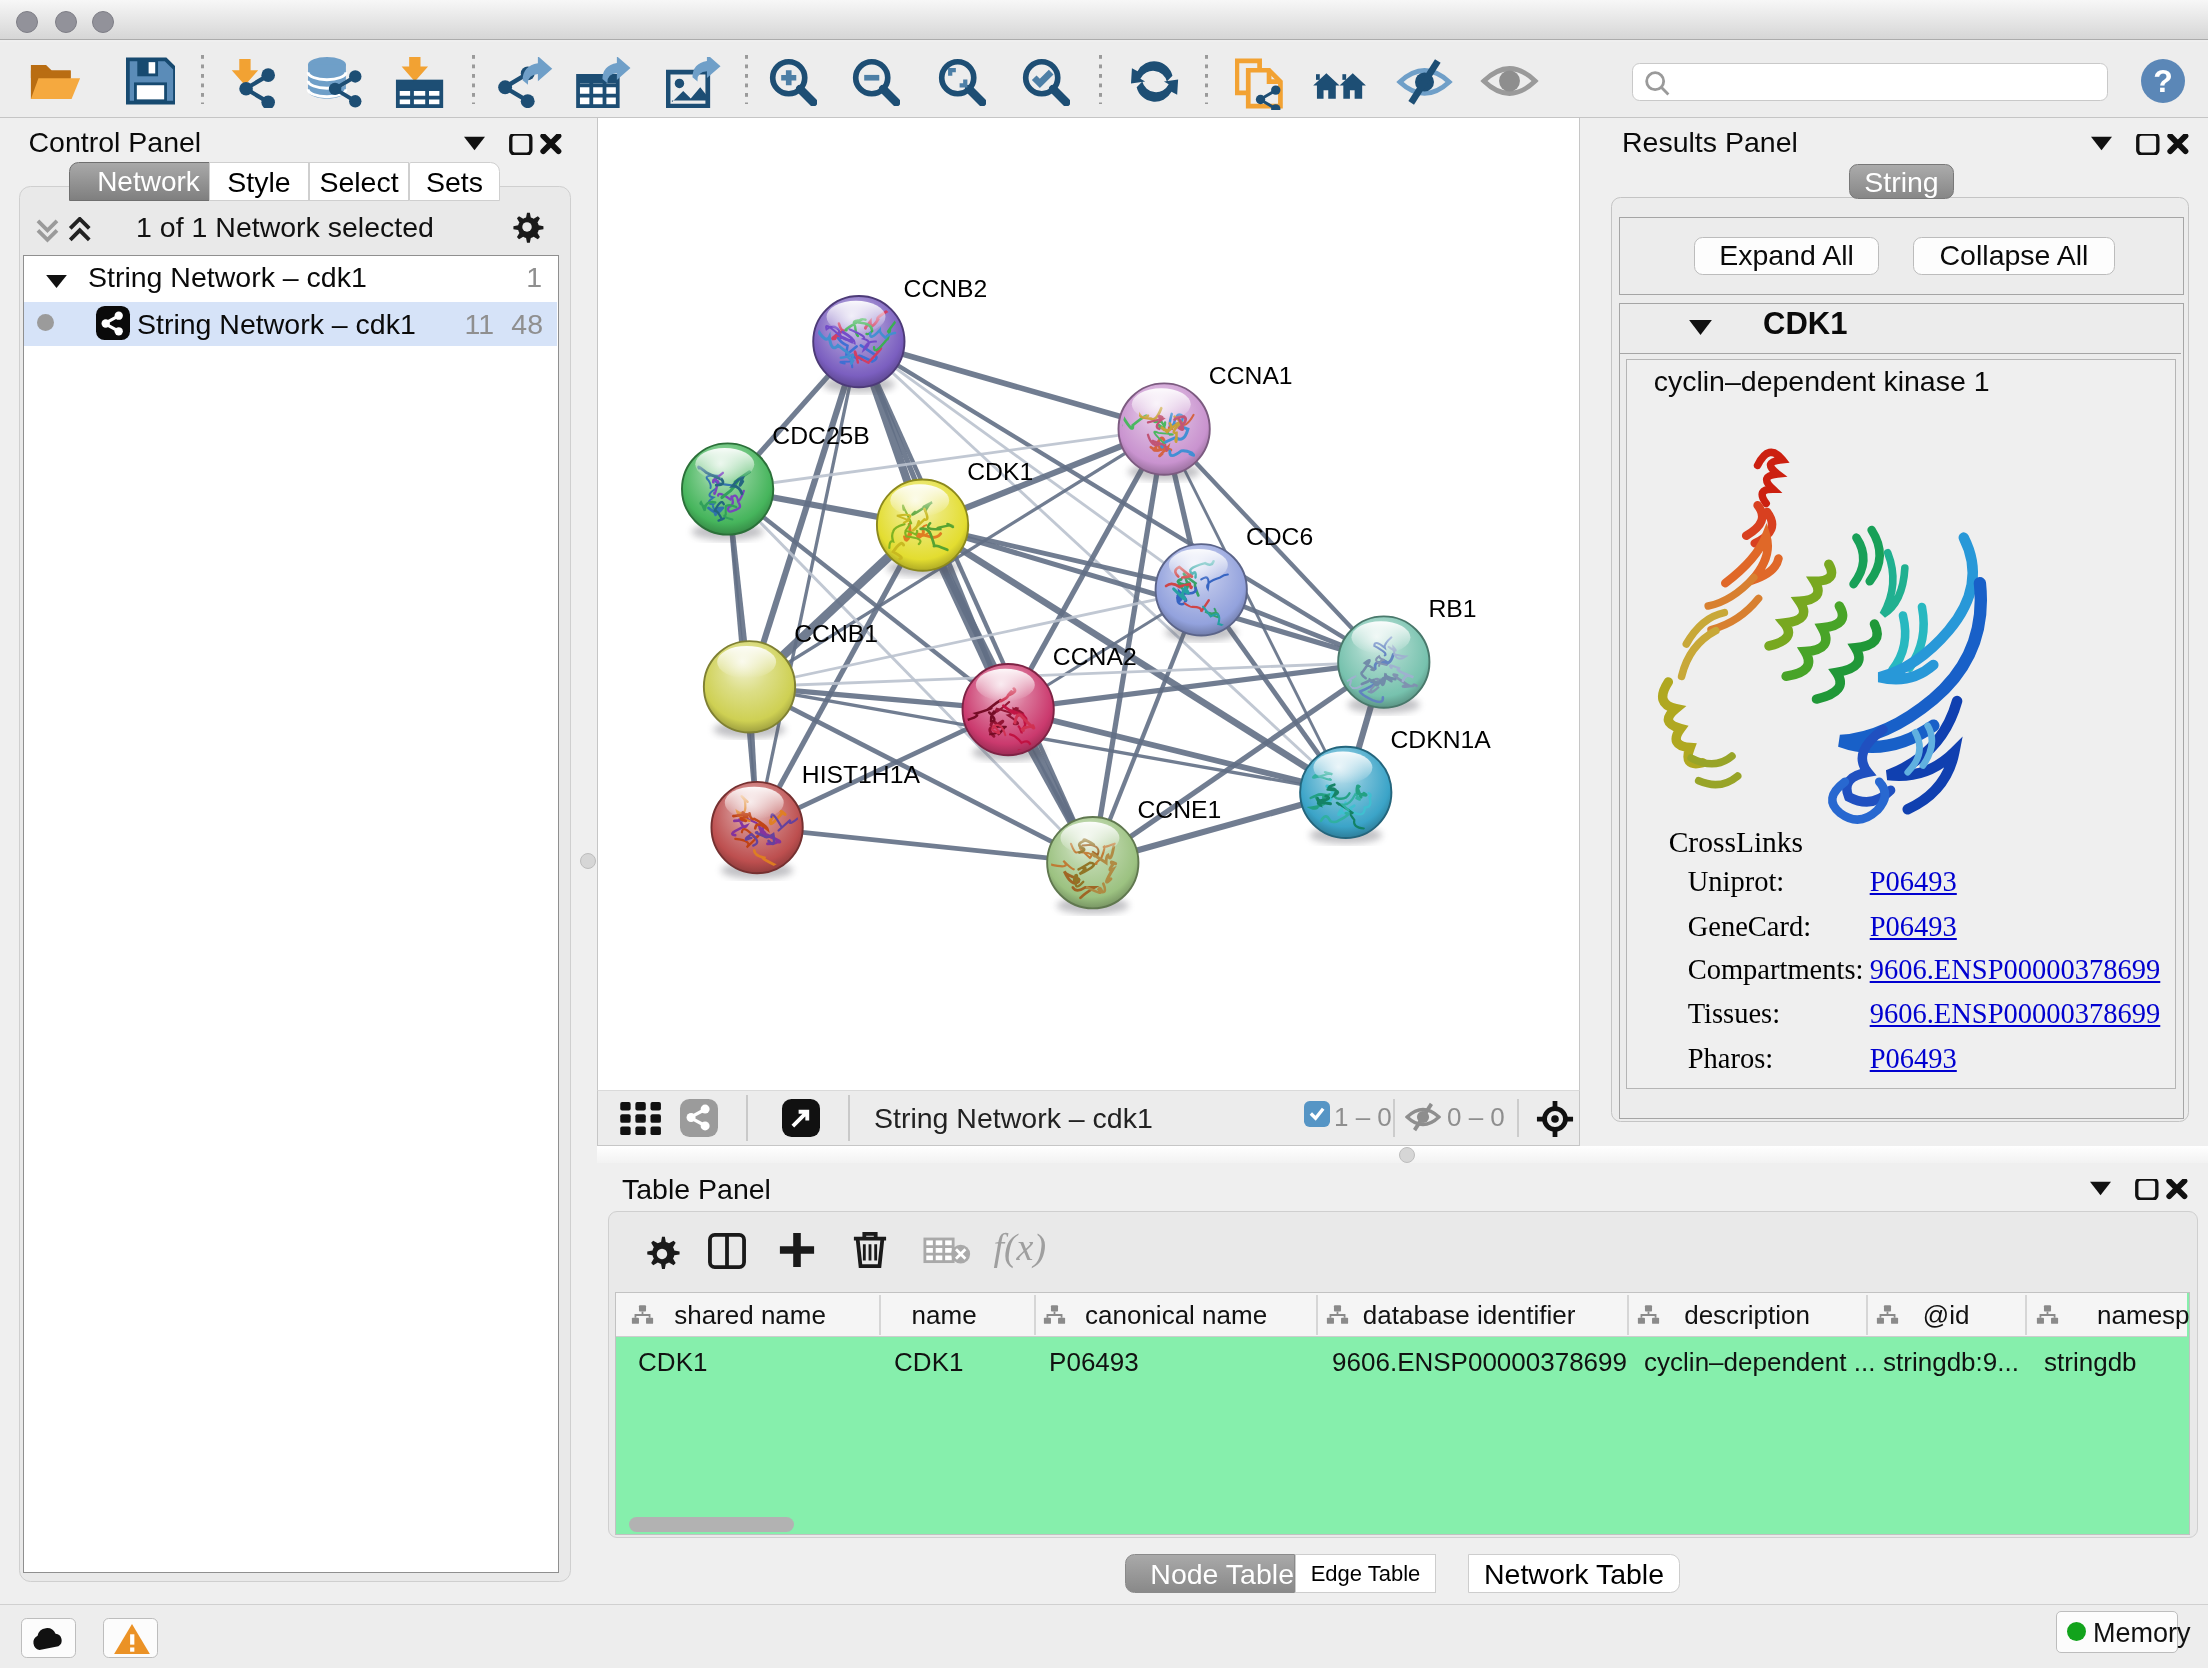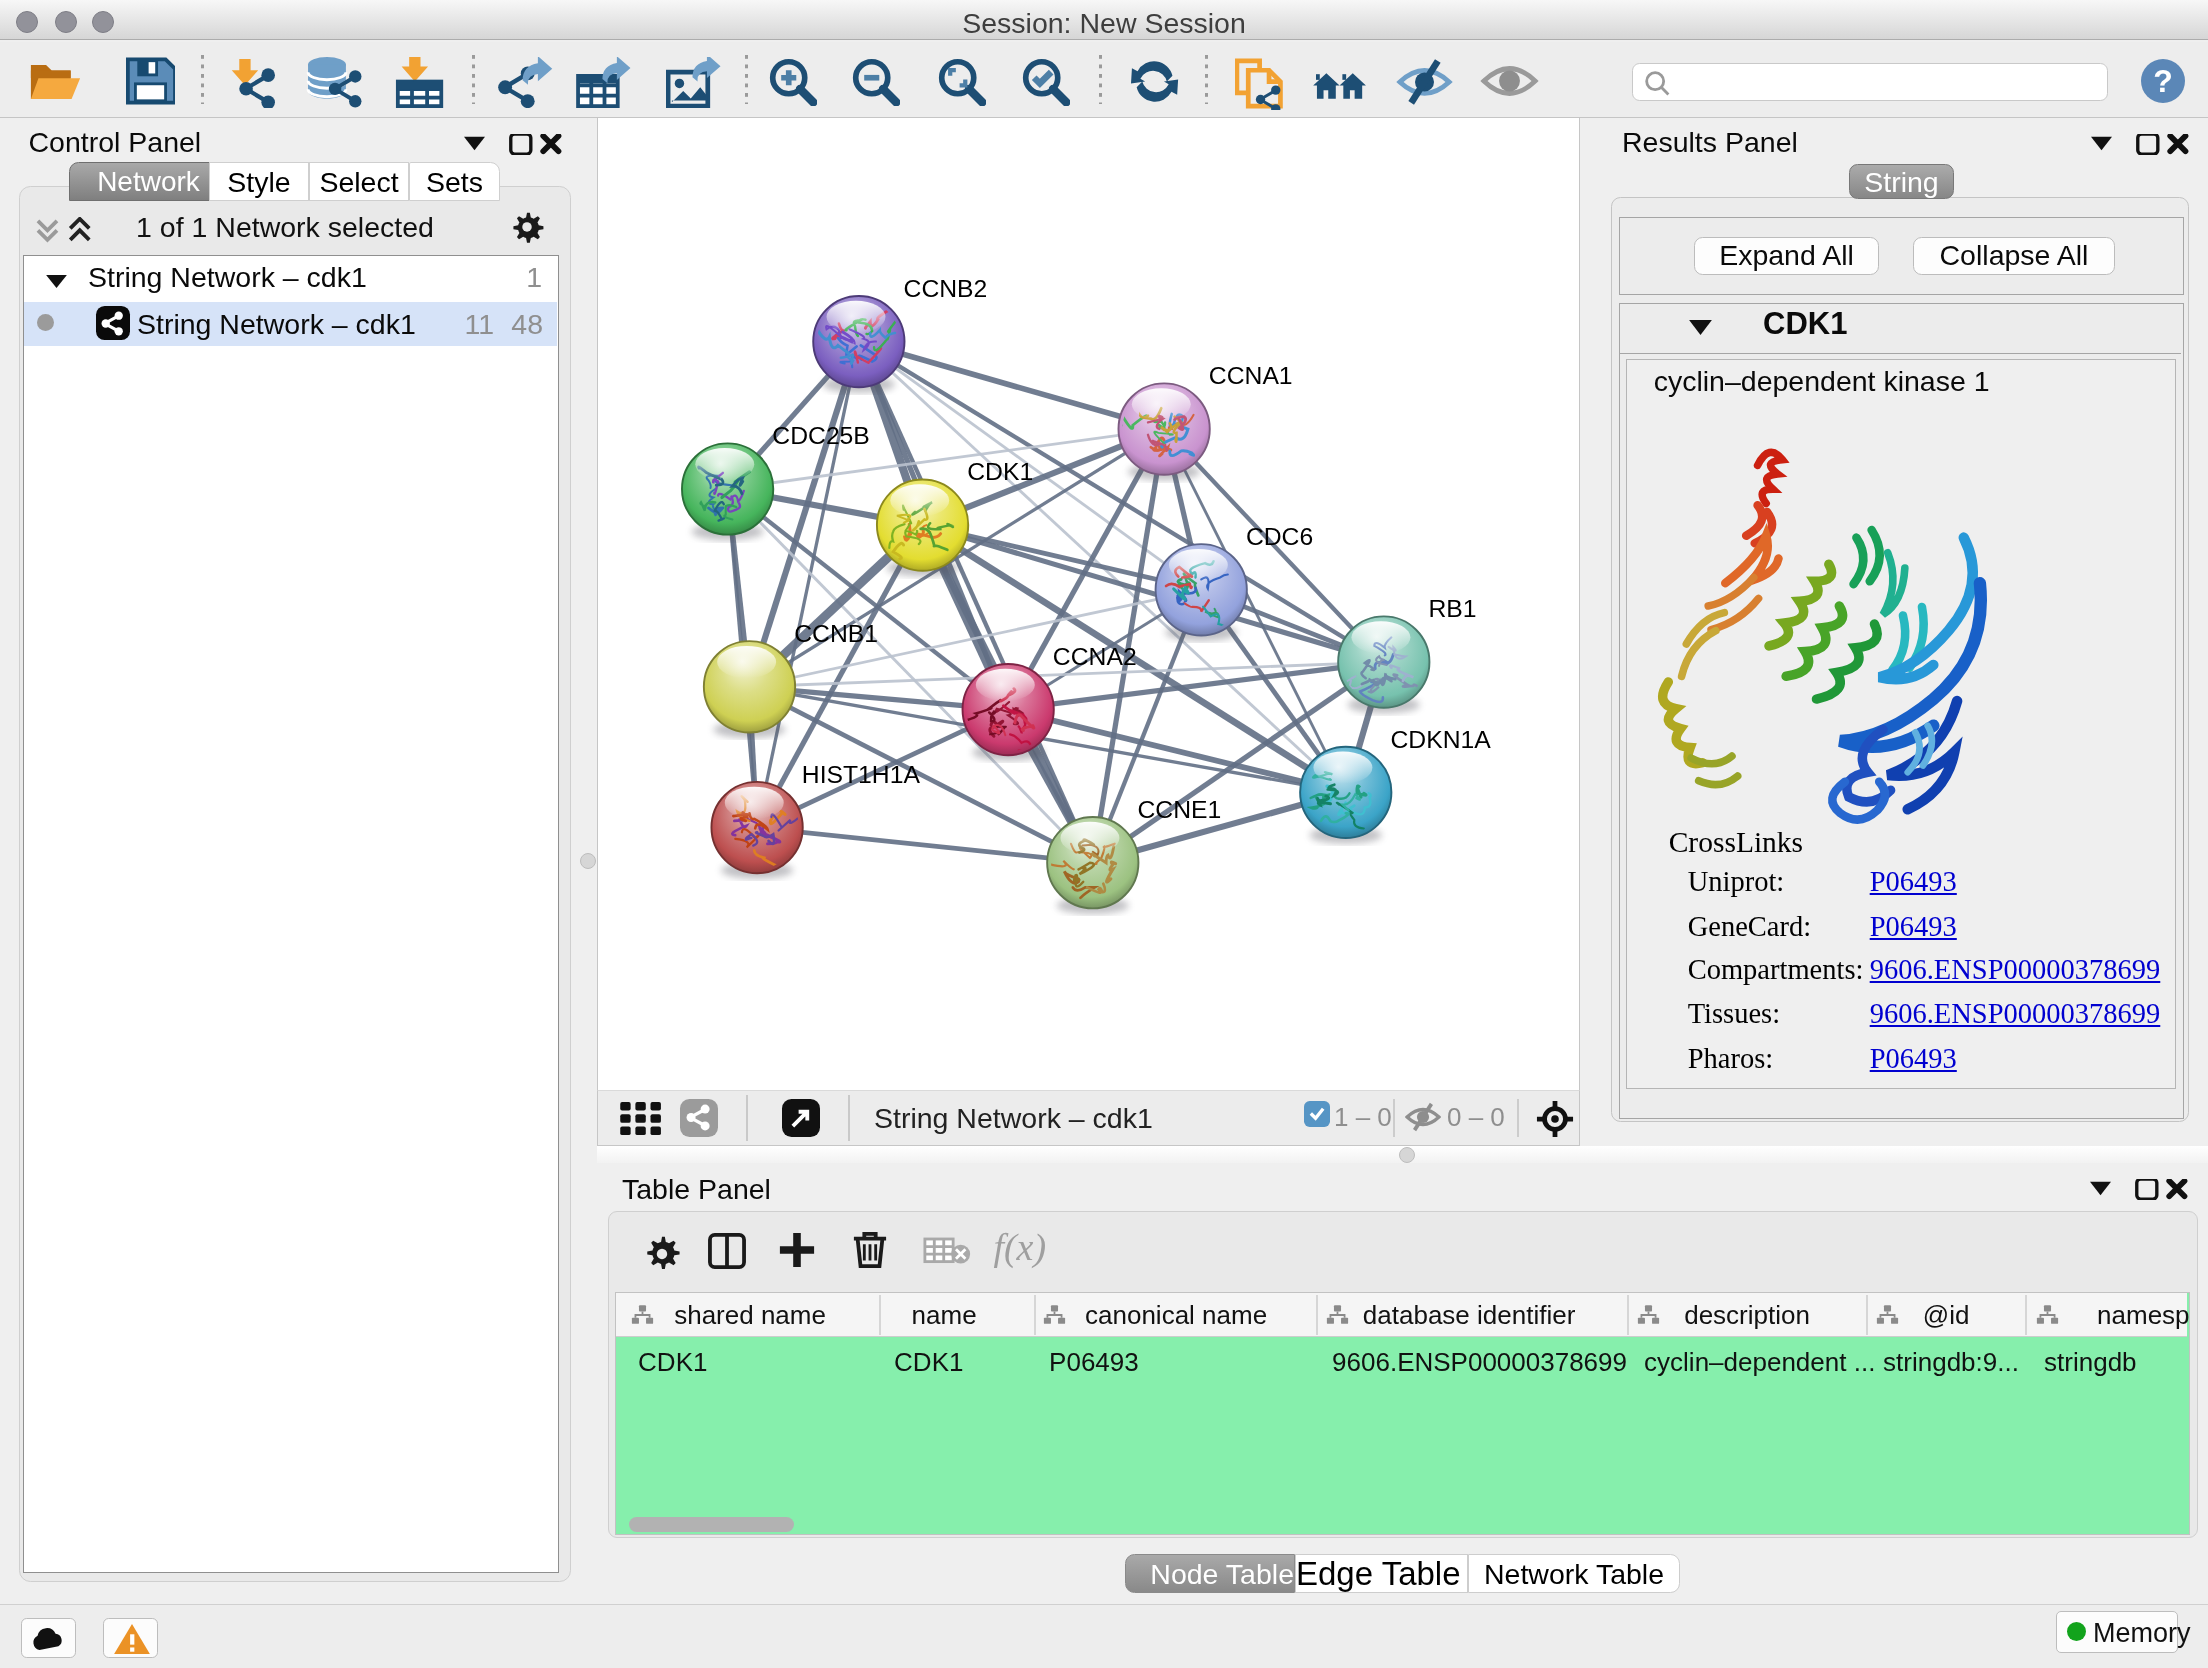--- a/index.html
+++ b/index.html
@@ -21,21 +21,20 @@
 #helpbtn { position:absolute; left:2141px; top:58px; width:44px; height:44px; border-radius:50%;
   background:#5b87b7; color:#fff; font-size:32px; font-weight:bold; text-align:center; line-height:44px; }
 .panelhead { font-size:28.5px; color:#0a0a0a; }
 </style>
 </head>
 <body>
 <div id="titlebar">
   <div class="tl" style="left:16px"></div>
   <div class="tl" style="left:55px"></div>
   <div class="tl" style="left:92px"></div>
-  <div id="wtitle">Session: New Session</div>
 </div>
 <div id="toolbar">
 <svg class="ticon" style="left:28.5px;top:15px" width="53" height="48" viewBox="0 0 56 50">
       <path d="M2 8 h16 l6 6 h20 v8 h-42 z" fill="#b96d12"></path>
 <path d="M2 14 h42 v30 h-42 z" fill="#b96d12"></path>
 <path d="M10 22 h44 l-9 22 h-43 z" fill="#f5a93f"></path>
     </svg>
 <svg class="ticon" style="left:126px;top:15px" width="49" height="48" viewBox="0 0 52 50">
       <path d="M2 2 h40 l10 10 v36 h-50 z" fill="#5b8cb8"></path>
 <path d="M2 2 h40 l10 10 v36 h-50 z" fill="none" stroke="#174a70" stroke-width="4"></path>
@@ -791,21 +790,21 @@
 <div class="abs" style="left:433px;top:54px;font-size:26px;color:#111">P06493</div>
 <div class="abs" style="left:716px;top:54px;font-size:26px;color:#111">9606.ENSP00000378699</div>
 <div class="abs" style="left:1028px;top:54px;font-size:26px;color:#111">cyclin–dependent ...</div>
 <div class="abs" style="left:1267px;top:54px;font-size:26px;color:#111">stringdb:9...</div>
 <div class="abs" style="left:1428px;top:54px;font-size:26px;color:#111">stringdb</div>
 <div class="abs" style="left:13.3px;top:224px;width:165px;height:15px;background:#b2b2b2;border-radius:7.6px"></div>
     </div>
   </div>
 
   <div class="abs" style="left:528px;top:391px;width:170px;height:39px;background:linear-gradient(#a9a9a9,#898989);border:1px solid #8a8a8a;border-radius:9.5px 0 0 9.5px;color:#fff;text-align:right;font-size:28.5px;line-height:38px">Node Table</div>
-  <div class="abs" style="left:698px;top:391px;width:173px;height:39px;background:#fff;border:1px solid #cdcdcd;text-align:left;font-size:33px;line-height:38px">Edge Table</div>
+  <div class="abs" style="left:698px;top:391px;width:141px;height:39px;background:#fff;border:1px solid #cdcdcd;text-align:center;font-size:22px;line-height:38px">Edge Table</div>
   <div class="abs" style="left:871px;top:391px;width:212px;height:39px;background:#fff;border:1px solid #cdcdcd;border-radius:0 9.5px 9.5px 0;text-align:center;font-size:28.5px;line-height:38px">Network Table</div>
 </div>
 
 <div class="abs" style="left:0;top:1604px;width:2208px;height:65px;background:#ededed;border-top:1.9px solid #d0d0d0">
   <div class="abs" style="left:21px;top:13.3px;width:55px;height:40px;background:#fcfcfc;border:1.9px solid #bdbdbd;border-radius:5.7px">
     <svg width="36" height="25" viewBox="0 0 38 26" style="margin:7.6px 0 0 7.6px">
         <path d="M10 24 a8 8 0 0 1 -2 -15 a10 10 0 0 1 19 -2 a7 7 0 0 1 3 13 z" fill="#111"></path>
       </svg>
   </div>
   <div class="abs" style="left:103px;top:13.3px;width:55px;height:40px;background:#fcfcfc;border:1.9px solid #bdbdbd;border-radius:5.7px">

